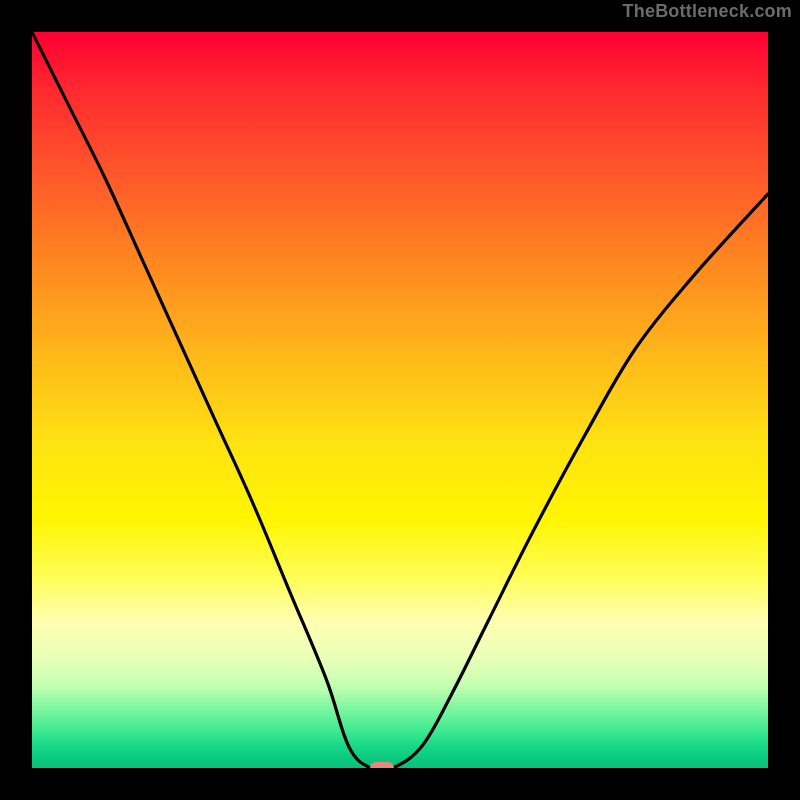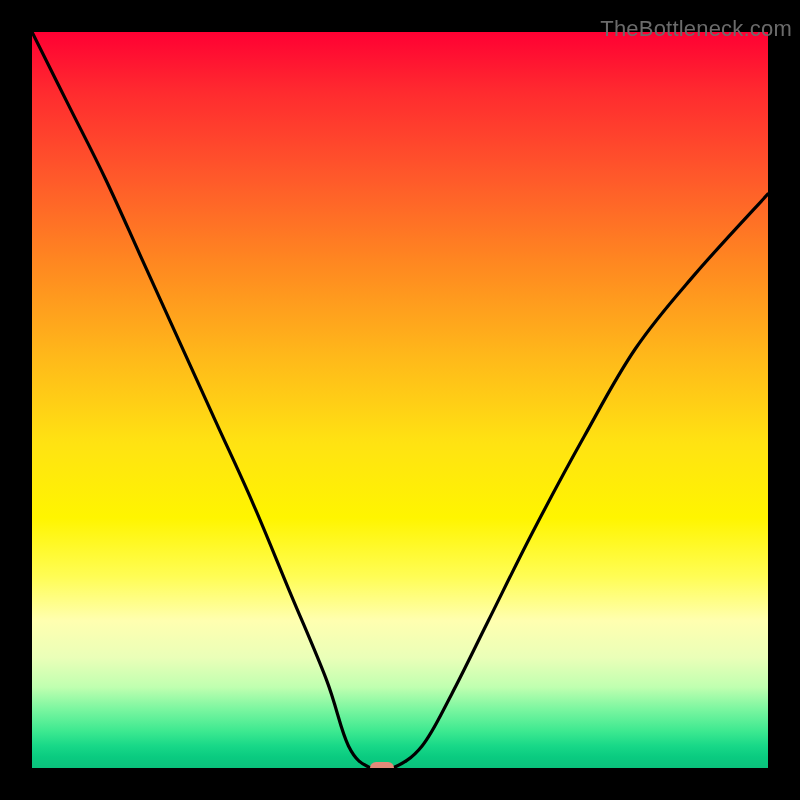--- a/index.html
+++ b/index.html
@@ -58,25 +58,25 @@
   .marker {
     position: absolute;
     width: 24px;
     height: 12px;
     border-radius: 6px;
     background: #e48a7a;
     transform: translate(-50%, -50%);
   }
   .watermark {
     position: absolute;
-    top: 16px;
+    top: 1px;
     right: 8px;
     font-family: Arial, Helvetica, sans-serif;
-    font-size: 22px;
-    font-weight: 400;
+    font-size: 18px;
+    font-weight: 700;
     color: #6b6b6b;
     letter-spacing: 0.2px;
   }
 </style>
 </head>
 <body>
 
 <div class="frame">
 
   <div class="plot">

